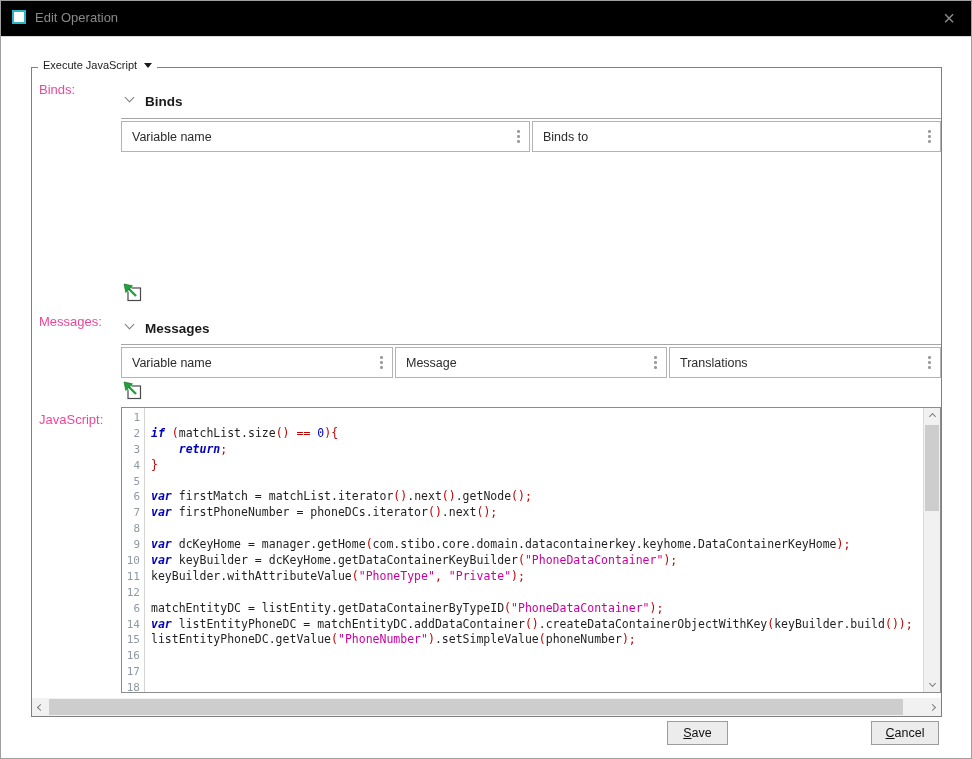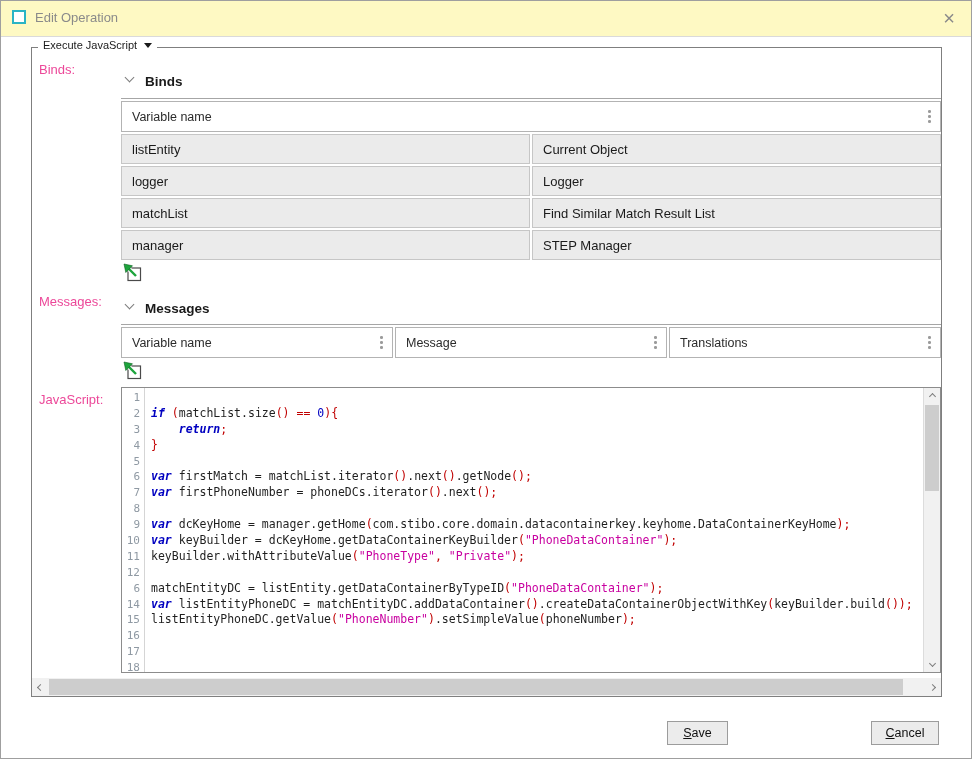--- a/index.html
+++ b/index.html
@@ -3,29 +3,29 @@
 <meta charset="utf-8">
 <style>
   * { margin:0; padding:0; box-sizing:border-box; }
   html,body { background:#cfcfcf; font-family:"Liberation Sans", sans-serif; }
   .window{
     position:relative; width:972px; height:759px; background:#fff;
     border:1px solid #9f9f9f; overflow:hidden;
   }
   
   .titlebar{ position:absolute; left:0; top:0; width:100%; height:36px;
-    border-bottom:1px solid #dadada; background:#fef9c3; }
+    border-bottom:1px solid #dadada; background:#000000; }
   .title-icon{ position:absolute; left:11px; top:9px; width:14px; height:14px;
     border:2px solid #2ab4c4; background:#fff; }
   .title-text{ position:absolute; left:34px; top:9px; font-size:13px; color:#8a8a8a; }
   .close-btn{ position:absolute; right:0; top:0; width:44px; height:35px;
     display:flex; align-items:center; justify-content:center;
     color:#8a8a8a; font-size:20px; font-weight:300; cursor:default; }
   
-  .groupbox{ position:absolute; left:30px; top:46px; width:911px; height:650px;
+  .groupbox{ position:absolute; left:30px; top:66px; width:911px; height:650px;
     border:1px solid #7f7f7f; }
   .legend{ position:absolute; left:6px; top:-9px; background:#fff; padding:0 5px;
     font-size:11px; color:#1a1a1a; display:flex; align-items:center; gap:7px; }
   .tri-down{ width:0; height:0; border-left:4px solid transparent;
     border-right:4px solid transparent; border-top:5px solid #1a1a1a; }
   .field-label{ position:absolute; font-size:13px; color:#ec4899; }
   
   .sec-head{ position:absolute; display:flex; align-items:flex-start; gap:12px; }
   .sec-title{ font-size:13.5px; font-weight:bold; color:#1a1a1a; }
   .chv{ display:inline-block; width:7px; height:7px;
@@ -111,39 +111,29 @@
     <div class="tbl" style="left:89px; top:53px;">
       <div class="thead">
         <div class="thead-cell">
           <span>Variable name</span>
           <span class="kebab">
               <i></i>
               <i></i>
               <i></i>
             </span>
         </div>
+        <div class="thead-cell">
+          <span>Binds to</span>
+          <span class="kebab">
+              <i></i>
+              <i></i>
+              <i></i>
+            </span>
+        </div>
       </div>
-      <div>
-          <div class="trow">
-            <div class="tcell">listEntity</div>
-            <div class="tcell">Current Object</div>
-          </div>
-          <div class="trow">
-            <div class="tcell">logger</div>
-            <div class="tcell">Logger</div>
-          </div>
-          <div class="trow">
-            <div class="tcell">matchList</div>
-            <div class="tcell">Find Similar Match Result List</div>
-          </div>
-          <div class="trow">
-            <div class="tcell">manager</div>
-            <div class="tcell">STEP Manager</div>
-          </div>
-        </div>
     </div>
 
     <svg class="export-btn" style="left:91px; top:215px;" viewBox="0 0 19 19">
       <rect x="5" y="5" width="12.5" height="12.5" fill="#ffffff" stroke="#4a4a4a" stroke-width="1.2"></rect>
       <path d="M4 4 L13 13" stroke="#ffffff" stroke-width="4.5"></path>
       <path d="M4 4 L13 13" stroke="#1da43c" stroke-width="2.4"></path>
       <polygon points="1,1 9.5,2.8 2.8,9.5" fill="#1da43c" stroke="#0a5f1e" stroke-width="0.6"></polygon>
     </svg>
 
     <div class="field-label" style="left:7px; top:246px;">Messages:</div>

